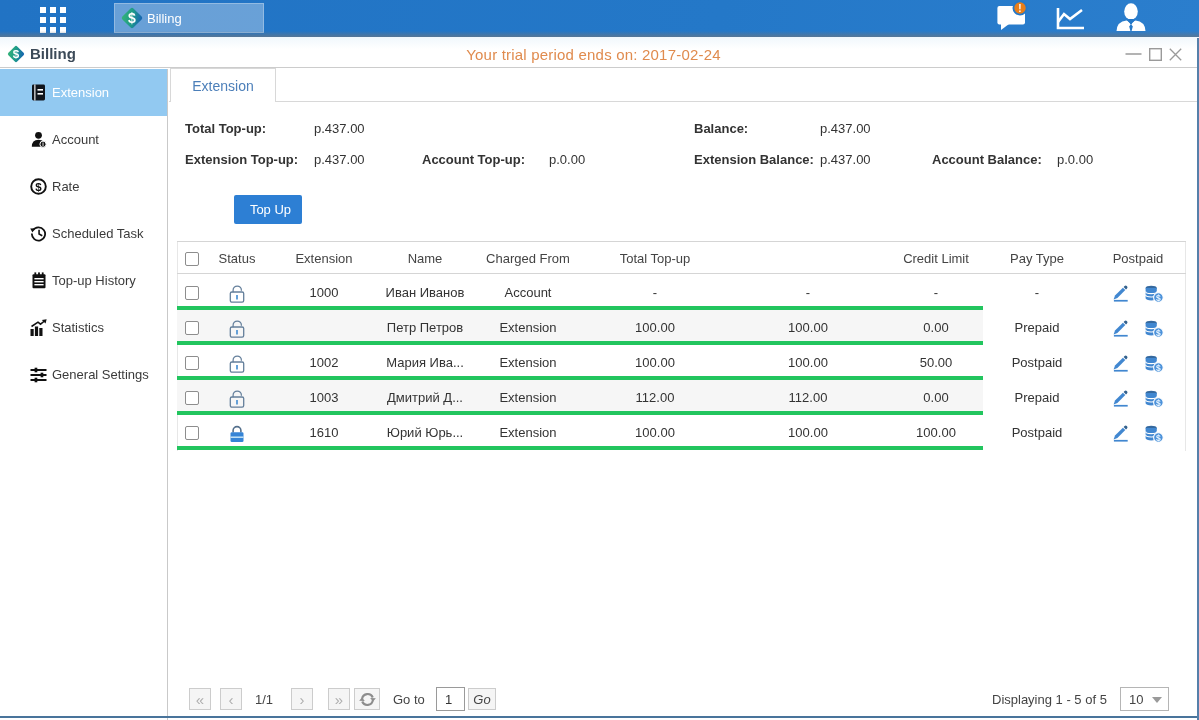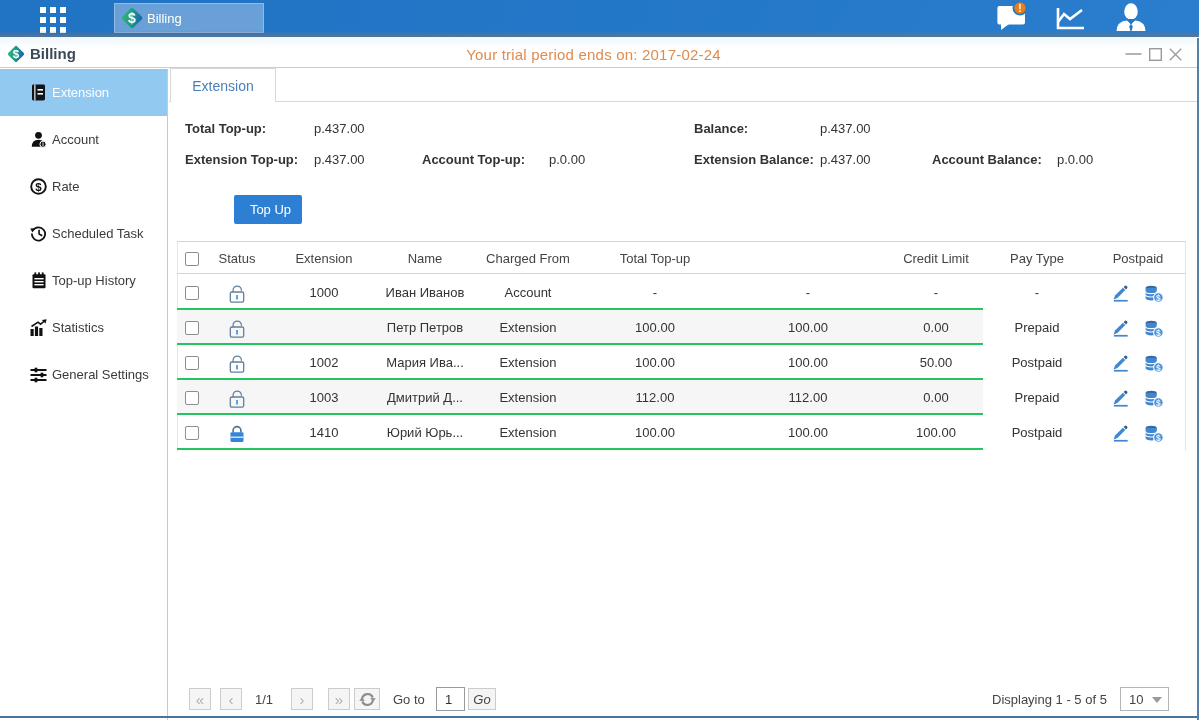--- a/index.html
+++ b/index.html
@@ -45,21 +45,21 @@
 .lbl { position:absolute; font-size:13px; font-weight:bold; color:#333; }
 .val { position:absolute; font-size:13px; color:#333; }
 
 .btn { position:absolute; top:127px; height:29px; background:#2d7fd4; color:#fff; font-size:13px;
   border-radius:2px; display:flex; align-items:center; justify-content:center; }
 
 
 .grid { position:absolute; left:8px; top:173px; width:1009px; }
 .ghead { position:absolute; left:0; top:0; width:1009px; height:33px; border-top:1px solid #d5d5d5; border-bottom:1px solid #d5d5d5; }
 .gh { position:absolute; top:0; height:33px; display:flex; align-items:center; justify-content:center; font-size:13px; color:#444; }
-.grow { position:absolute; left:0; width:806px; height:35px; border-bottom:2px solid #22c55e; }
+.grow { position:absolute; left:0; width:806px; height:35px; border-bottom:4px solid #22c55e; }
 .grow.alt { background:#f6f6f6; }
 .gc { position:absolute; top:0; height:35px; display:flex; align-items:center; justify-content:center; font-size:13px; color:#333; }
 .cb { width:14px; height:14px; border:1px solid #8d8d8d; border-radius:2px; background:#fff; }
 
 
 .pager { position:absolute; left:0; top:619px; width:1030px; height:33px; }
 .pbtn { position:absolute; top:1px; width:22px; height:22px; background:#f5f5f5; border:1px solid #ccc;
   display:flex; align-items:center; justify-content:center; color:#aeaeae; font-size:15px; }
 .ptxt { position:absolute; top:1px; height:22px; display:flex; align-items:center; font-size:13px; color:#444; }
 .bottomline { position:absolute; left:0; top:716px; width:1199px; height:2px; background:#49749b; }
@@ -404,21 +404,21 @@
         <div class="gc" style="left:0px;width:31px;justify-content:flex-start">
           <span class="cb" style="margin-left:8px"></span>
         </div>
         <div class="gc" style="left:31px;width:58px">
           <svg style="margin-top:2px" width="16" height="18" viewBox="0 0 16 18">
             <path d="M4.1 7.6 L4.1 5.5 A3.9 3.9 0 0 1 11.9 5.5 L11.9 7.6" fill="none" stroke="#54708c" stroke-width="1.6"></path>
             <rect x="1.5" y="7.2" width="13" height="9.8" rx="1.3" fill="#3584d6"></rect>
             <path d="M1.5 12.2 L14.5 12.2" stroke="#cfeaf8" stroke-width="1.4"></path>
           </svg>
         </div>
-        <div class="gc" style="left:89px;width:116px">1410</div>
+        <div class="gc" style="left:89px;width:116px">1610</div>
         <div class="gc" style="left:205px;width:86px">Юрий Юрь...</div>
         <div class="gc" style="left:291px;width:120px">Extension</div>
         <div class="gc" style="left:411px;width:134px">100.00</div>
         <div class="gc" style="left:545px;width:172px">100.00</div>
         <div class="gc" style="left:717px;width:84px">100.00</div>
         <div class="gc" style="left:801px;width:118px">Postpaid</div>
         <div class="gc" style="left:919px;width:90px;justify-content:flex-start;padding-left:15px">
           <span style="margin-right:14px"><svg style="margin-top:3px" width="19" height="19" viewBox="0 0 19 19">
               <path d="M4.0 12.6 L11.9 4.7 L14.3 7.1 L6.4 15.0 L2.6 16.4 Z" fill="#4187d0"></path>
               <path d="M12.6 4.0 L13.6 3.0 A1.55 1.55 0 0 1 15.8 3.0 L16.0 3.2 A1.55 1.55 0 0 1 16.0 5.4 L15.0 6.4 Z" fill="#33618e"></path>

